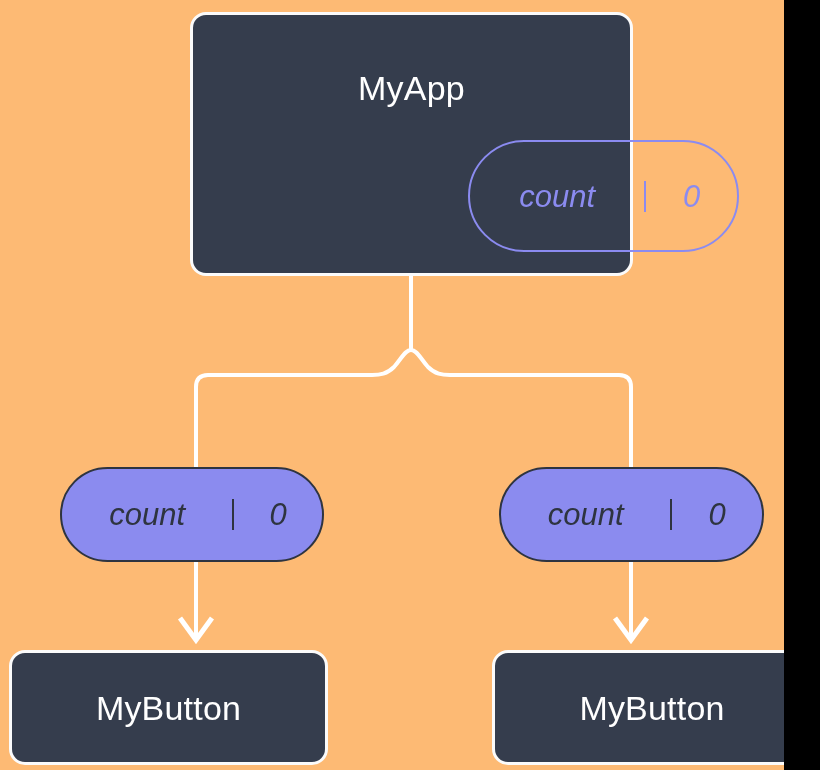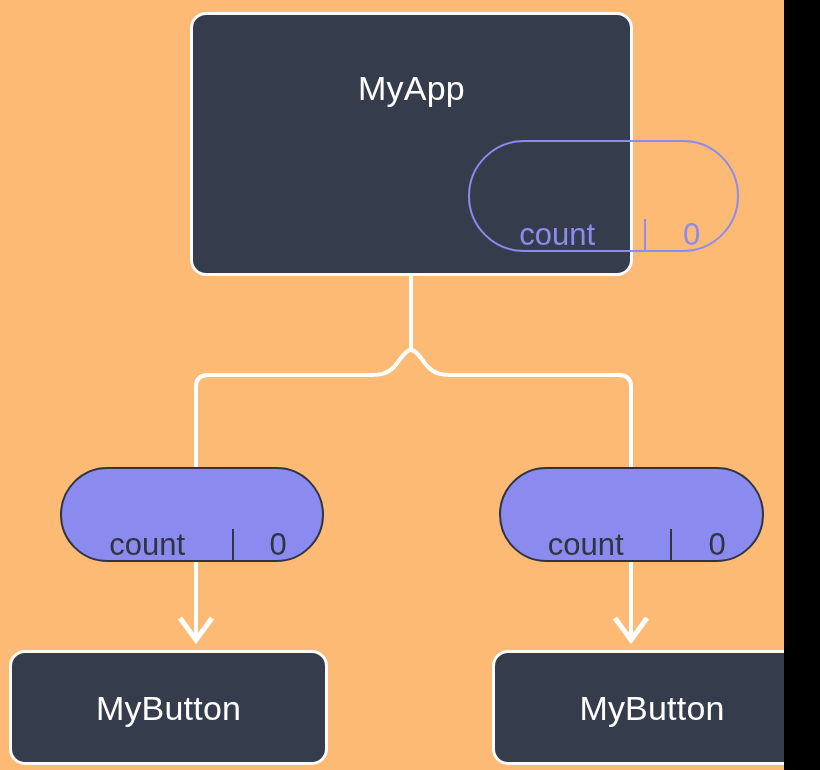--- a/index.html
+++ b/index.html
@@ -42,24 +42,25 @@
     font-weight: 400;
     letter-spacing: 0.2px;
     line-height: 1;
     white-space: nowrap;
   }
 
   
   .pill {
     position: absolute;
     display: flex;
-    align-items: flex-end;
+    align-items: center;
     box-sizing: border-box;
     border-radius: 999px;
     overflow: hidden;
+    font-style: italic;
   }
   .pill-key, .pill-val {
     display: flex;
     align-items: center;
     justify-content: center;
     font-size: 31px;
     line-height: 1;
     white-space: nowrap;
     box-sizing: border-box;
   }

